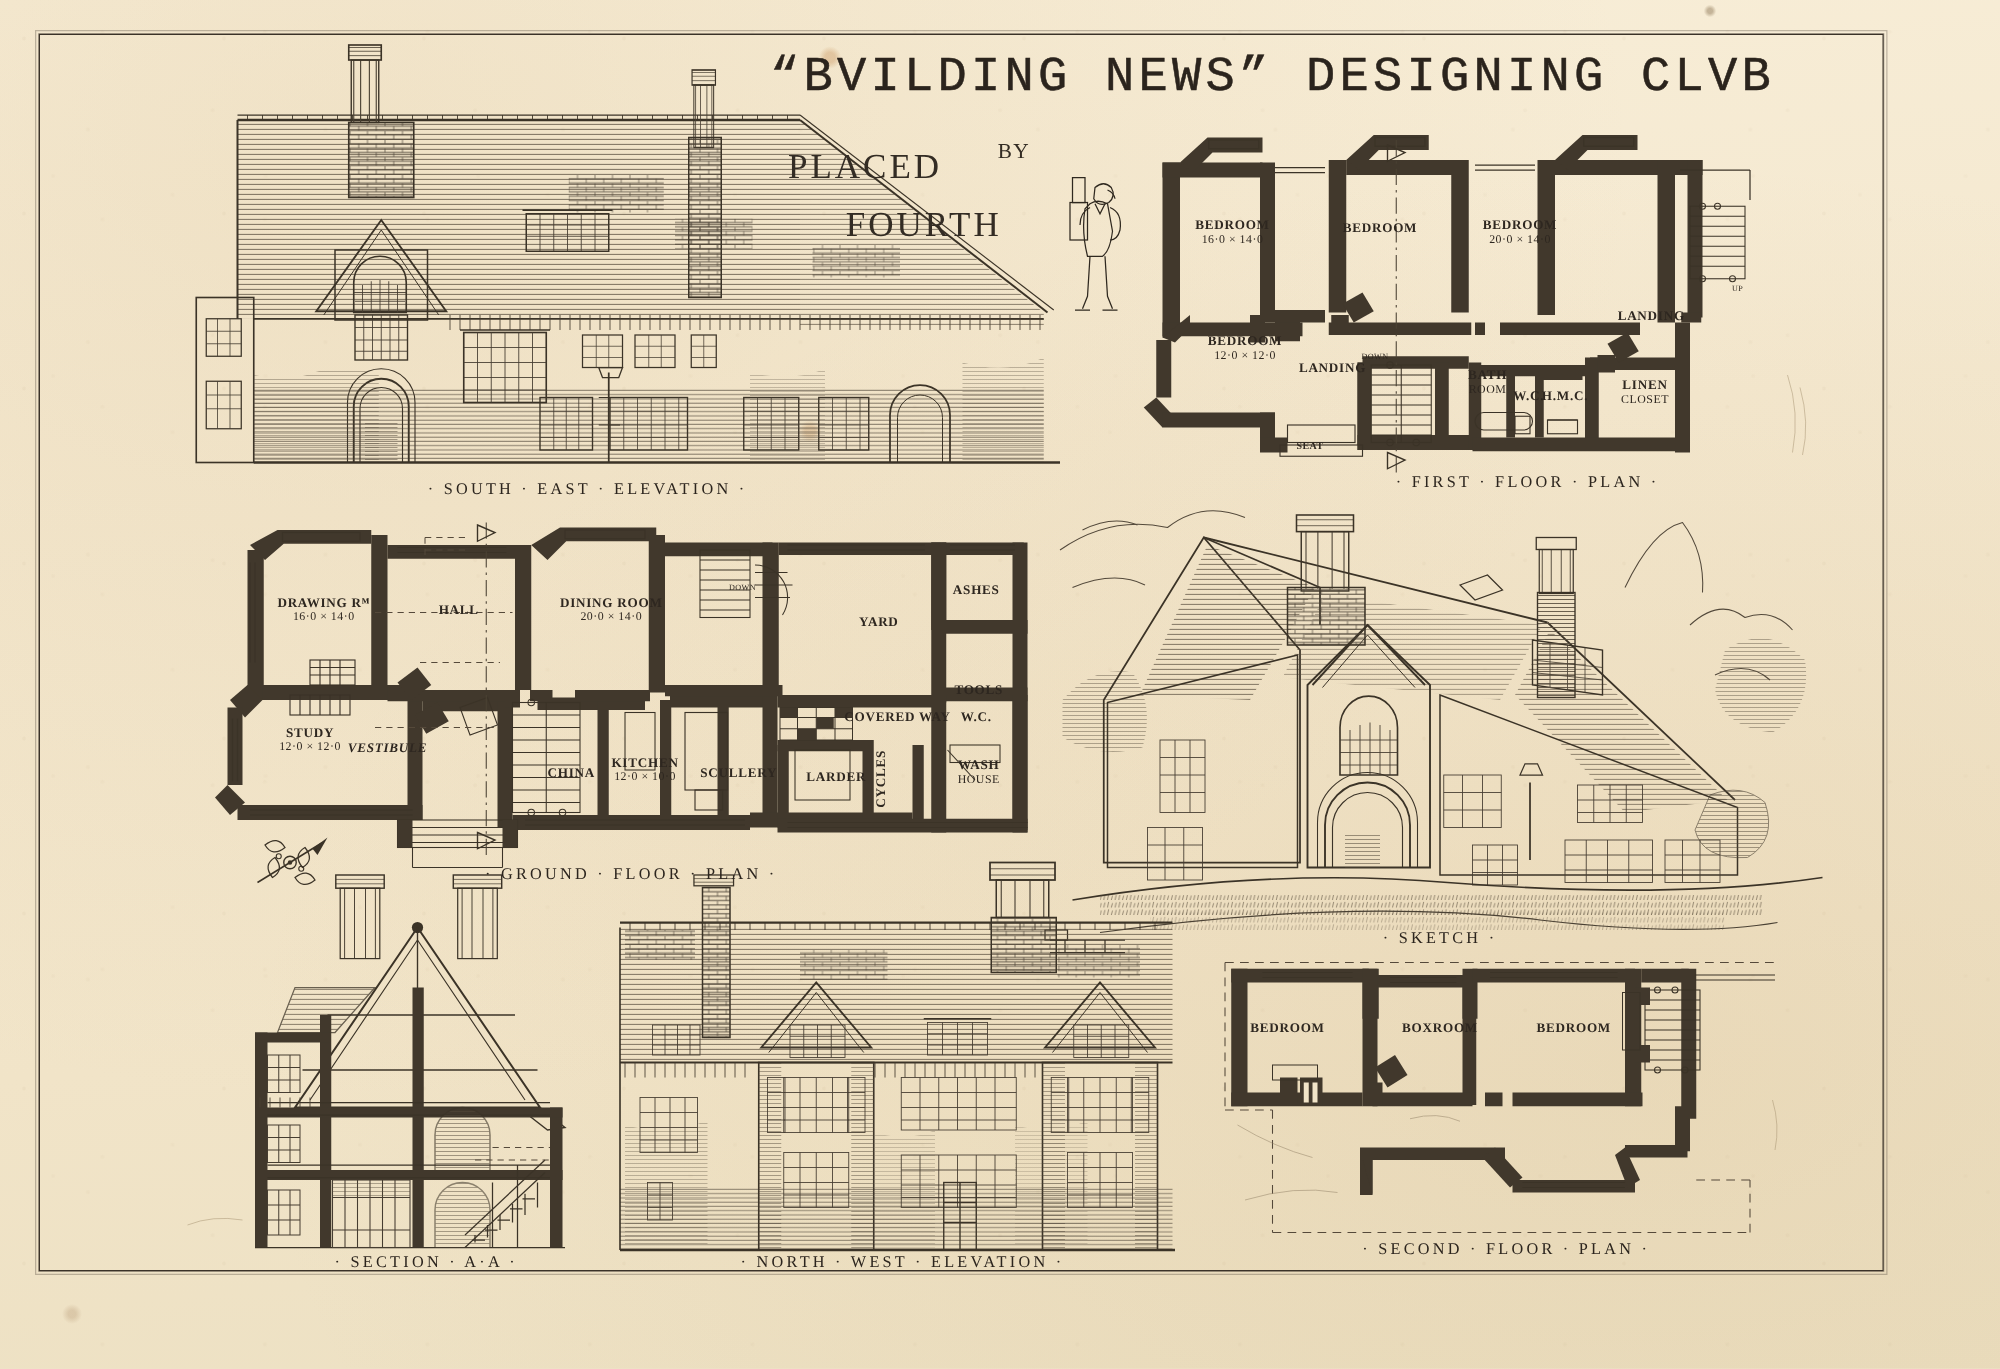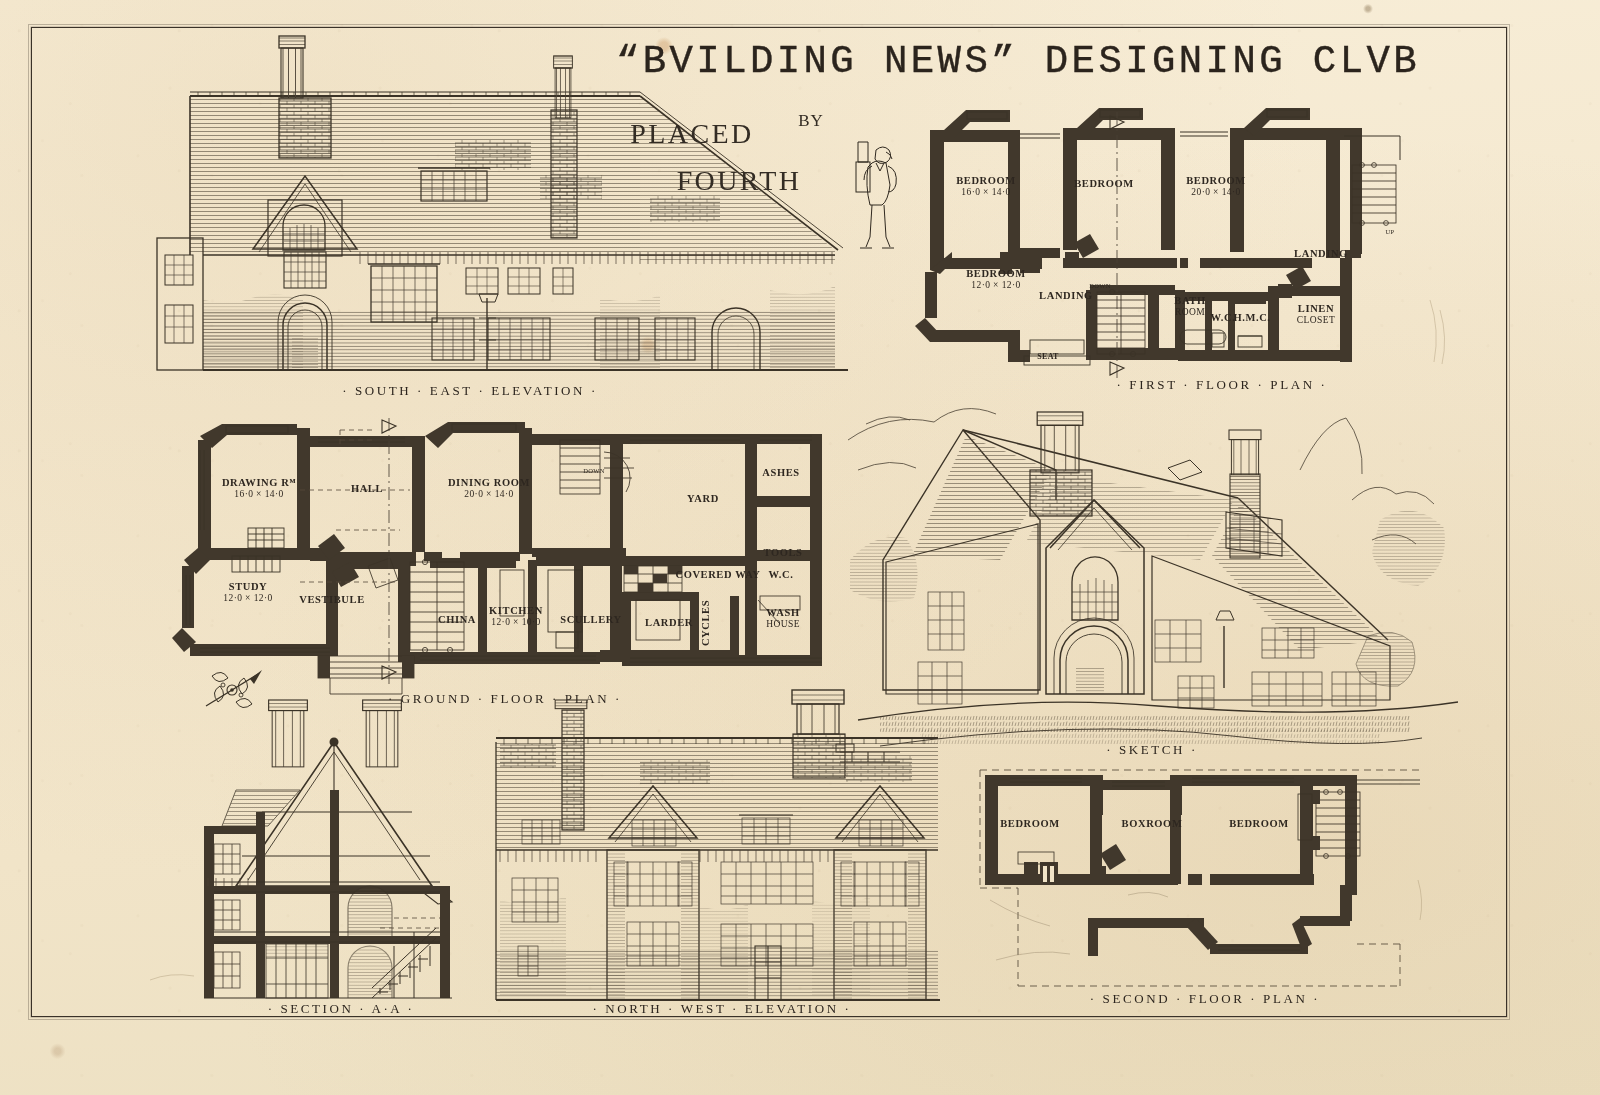--- a/index.html
+++ b/index.html
@@ -925,21 +925,21 @@
   <div class="cap lbl" style="left:1152px;top:750px">· SKETCH ·</div>
   <div class="cap lbl" style="left:341px;top:1009px">· SECTION · A·A ·</div>
   <div class="cap lbl" style="left:722px;top:1009px">· NORTH · WEST · ELEVATION ·</div>
   <div class="cap lbl" style="left:1205px;top:999px">· SECOND · FLOOR · PLAN ·</div>
 
   <div id="roomlabels">
       <div class="lbl room" style="left: 259px; top: 489px;"><span>DRAWING Rᴹ</span><span class="dim">16·0 × 14·0</span></div>
       <div class="lbl room" style="left: 367px; top: 489px;"><span>HALL</span></div>
       <div class="lbl room" style="left: 489px; top: 489px;"><span>DINING ROOM</span><span class="dim">20·0 × 14·0</span></div>
       <div class="lbl room" style="left: 248px; top: 593px;"><span>STUDY</span><span class="dim">12·0 × 12·0</span></div>
-      <div class="lbl room" style="left: 332px; top: 600px;"><span>VESTIBULE</span></div>
+      <div class="lbl room" style="left: 310px; top: 600px; font-style: italic;"><span>VESTIBULE</span></div>
       <div class="lbl room" style="left: 457px; top: 620px;"><span>CHINA</span></div>
       <div class="lbl room" style="left: 516px; top: 617px;"><span>KITCHEN</span><span class="dim">12·0 × 10·0</span></div>
       <div class="lbl room" style="left: 591px; top: 620px;"><span>SCULLERY</span></div>
       <div class="lbl room" style="left: 703px; top: 499px;"><span>YARD</span></div>
       <div class="lbl room" style="left: 781px; top: 473px;"><span>ASHES</span></div>
       <div class="lbl room" style="left: 783px; top: 528px; margin-top: 25px;"><span>TOOLS</span></div>
       <div class="lbl room" style="left: 781px; top: 575px;"><span>W.C.</span></div>
       <div class="lbl room" style="left: 718px; top: 575px;"><span>COVERED WAY</span></div>
       <div class="lbl room" style="left: 661px; top: 623px; padding-left: 16px;"><span>LARDER</span></div>
       <div class="lbl room" style="left: 783px; top: 619px;"><span>WASH</span><span class="dim">HOUSE</span></div>

